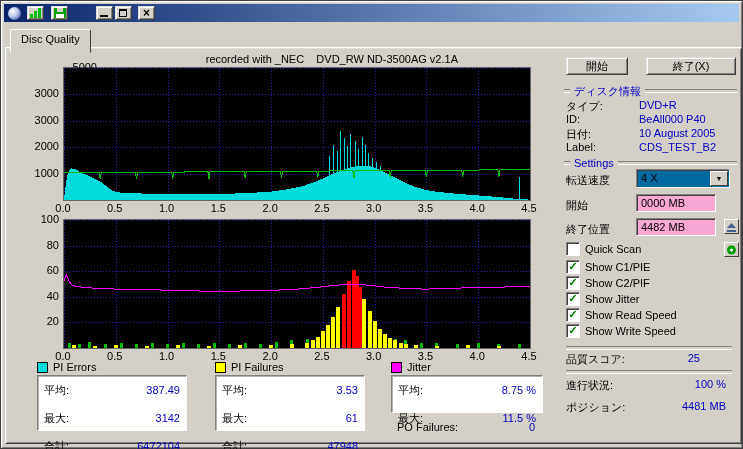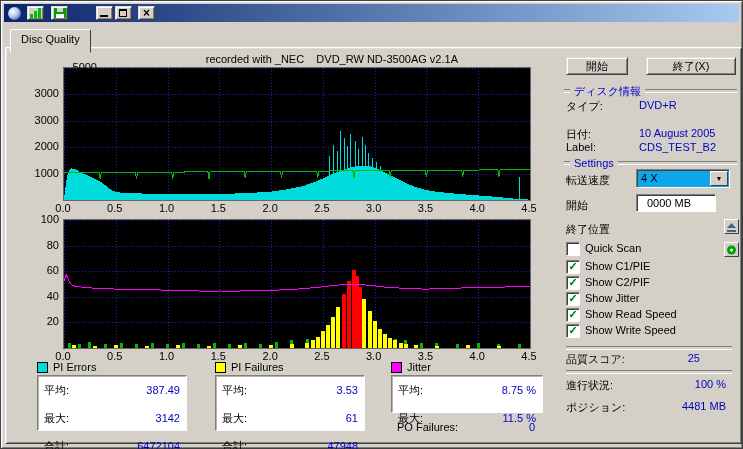--- a/index.html
+++ b/index.html
@@ -48,29 +48,29 @@
   .btn3d{position:absolute;background:#d4d0c8;border:1px solid;border-color:#dfdfdf #404040 #404040 #dfdfdf;
          box-shadow:inset 1px 1px 0 #fff, inset -1px -1px 0 #808080;
          display:flex;align-items:center;justify-content:center;font-size:11px;cursor:default}
   .sect{position:absolute;left:3px;right:3px;display:flex;align-items:center;gap:4px;color:#0000c0;height:12px}
   .sect .ln{height:2px;border-top:1px solid #808080;border-bottom:1px solid #fff}
   .sect .pre{width:6px;flex:none}
   .sect .post{flex:1}
   .irow{position:absolute;left:5px;right:5px;height:12px}
   .ilabel{position:absolute;left:0}
   .ival{position:absolute;left:73px;color:#0000c0;white-space:pre}
-  .field{position:absolute;background:#ffffff;border:1px solid;border-color:#808080 #fff #fff #808080;
-         box-shadow:inset 1px 1px 0 #404040;padding:2px 10px;box-sizing:border-box;white-space:pre}
-  .combo{position:absolute;background:#0ea5e9;border:1px solid;border-color:#808080 #fff #fff #808080;
+  .field{position:absolute;background:#f9a8d4;border:1px solid;border-color:#808080 #fff #fff #808080;
+         box-shadow:inset 1px 1px 0 #404040;padding:2px 4px;box-sizing:border-box;white-space:pre}
+  .combo{position:absolute;background:#0369a1;border:1px solid;border-color:#808080 #fff #fff #808080;
          box-shadow:inset 1px 1px 0 #404040;box-sizing:border-box}
   .combo-text{position:absolute;left:4px;top:2px;white-space:pre}
   .combo-arrow{position:absolute;right:1px;top:1px;bottom:1px;width:16px;background:#d4d0c8;
                border:1px solid;border-color:#fff #404040 #404040 #fff;
                display:flex;align-items:center;justify-content:center;font-size:7px}
-  .cbrow{position:absolute;left:5px;display:flex;gap:5px;height:13px}
+  .cbrow{position:absolute;left:5px;display:flex;align-items:center;gap:5px;height:13px}
   .cb{width:12px;height:12px;background:#fff;border:1px solid;border-color:#808080 #fff #fff #808080;
       box-shadow:inset 1px 1px 0 #404040;font-size:11px;line-height:11px;text-align:center;
       color:#008000;font-weight:bold;box-sizing:content-box}
   .etch{position:absolute;left:5px;right:8px;height:2px;border-top:1px solid #808080;border-bottom:1px solid #fff}
   .qrow{position:absolute;left:5px;right:40px;display:flex;justify-content:space-between;height:12px}
   .prow{position:absolute;left:5px;right:14px;display:flex;justify-content:space-between;height:12px}
   .bluev{color:#0000c0;white-space:pre}
   .mini-btn{position:absolute;display:flex;align-items:center;justify-content:center;background:#d4d0c8;
             border:1px solid;border-color:#fff #404040 #404040 #fff;padding:0}
 </style>
@@ -336,20 +336,24 @@
 
     <div class="sect" style="top:34px">
       <span class="ln pre"></span>
         <span>ディスク情報</span>
         <span class="ln post"></span>
     </div>
     <div class="irow" style="top:48px">
       <span class="ilabel">タイプ:</span>
         <span class="ival">DVD+R</span>
     </div>
+    <div class="irow" style="top:62px">
+      <span class="ilabel">ID:</span>
+        <span class="ival">BeAll000 P40</span>
+    </div>
     <div class="irow" style="top:76px">
       <span class="ilabel">日付:</span>
         <span class="ival">10 August 2005</span>
     </div>
     <div class="irow" style="top:90px">
       <span class="ilabel">Label:</span>
         <span class="ival">CDS_TEST_B2</span>
     </div>
 
     <div class="sect" style="top:106px">
@@ -367,20 +371,21 @@
     </div>
 
     <div class="irow" style="top:147px">
       <span class="ilabel">開始</span>
     </div>
     <div class="field" style="left:75px;top:143px;width:80px;height:18px">0000 MB</div>
 
     <div class="irow" style="top:171px">
       <span class="ilabel">終了位置</span>
     </div>
+    <div class="field" style="left:75px;top:167px;width:80px;height:18px">4482 MB</div>
     <button class="mini-btn" style="left:163px;top:168px;width:15px;height:15px">
       <svg width="11" height="10">
           <polygon points="5.5,1 10,6 1,6" fill="#46608c"></polygon>
           <rect x="1" y="8" width="9" height="2" fill="#46608c"></rect>
         </svg>
     </button>
     <button class="mini-btn" style="left:163px;top:191px;width:15px;height:15px">
       <svg width="11" height="10">
           <circle cx="5.5" cy="5" r="4.5" fill="#00a000"></circle>
           <circle cx="5.5" cy="5" r="1.5" fill="#fff"></circle>

